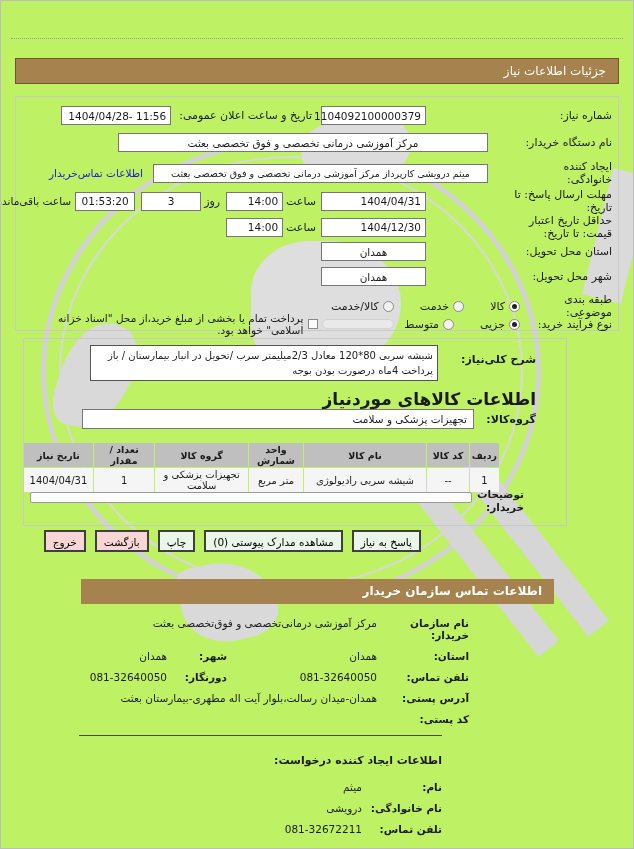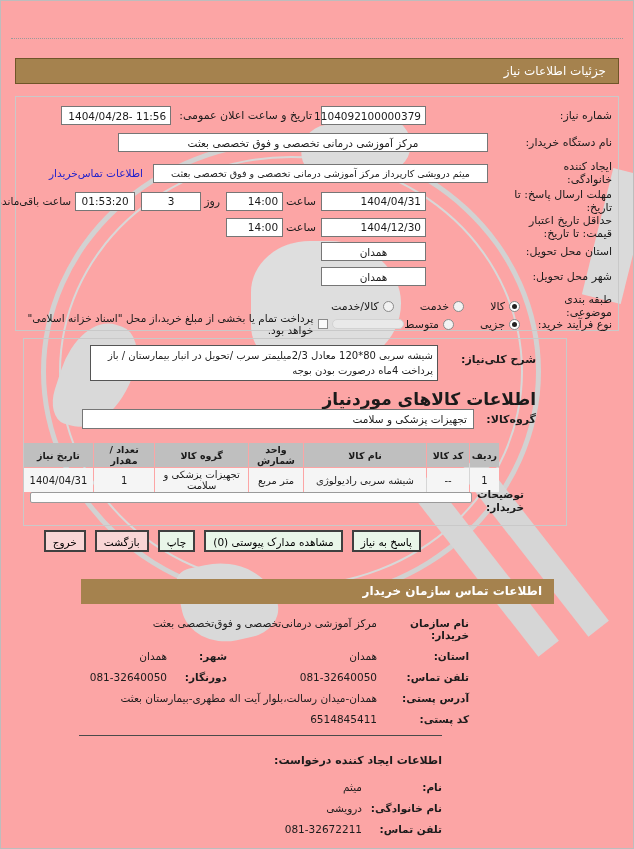--- a/index.html
+++ b/index.html
@@ -1,18 +1,18 @@
 <!DOCTYPE html>
 <html lang="fa"><head>
 <meta charset="utf-8">
 <style>
   * { margin:0; padding:0; box-sizing:border-box; }
   body { background:#fff; font-family:"DejaVu Sans", sans-serif; }
   .page {
-    position:relative; width:634px; height:849px; background:#fca5a5;
+    position:relative; width:634px; height:849px; background:#bef264;
     border:1px solid #bdbdbd; direction:rtl; overflow:hidden;
     color:#1b1b1b; font-size:11px;
   }
   
   .wm { position:absolute; inset:0; z-index:1; pointer-events:none; }
   .wm-ring1 { position:absolute; left:40px; top:138px; width:500px; height:465px;
     border:5px solid #d2d2d2; border-radius:50%; }
   .wm-ring2 { position:absolute; left:58px; top:155px; width:464px; height:431px;
     border:2px solid #d8d8d8; border-radius:50%; }
   .wm-blob  { position:absolute; background:#d9d9d9; }
@@ -179,21 +179,21 @@
       <span class="opt">خدمت</span>
       <span class="radio"></span>
       <span class="opt">کالا/خدمت</span>
     </div>
 
     <div class="arow" style="top:214px; height:26px;">
       <div class="lbl-sm">نوع فرآیند خرید:</div>
       <span class="radio sel"></span>
       <span class="opt">جزیی</span>
       <span class="radio"></span>
-      <span class="opt" style="margin-left:0;">متوسط</span>
+      <span class="opt" style="margin-left:10px;">متوسط</span>
       <span class="graystrip"></span>
       <span class="chk"></span>
       <span class="note">پرداخت تمام یا بخشی از مبلغ خرید،از محل "اسناد خزانه اسلامی" خواهد بود.</span>
     </div>
   </div>
 
   <div class="z box box2">
 
     <div class="brow" style="top:6px;">
       <div class="b" style="width:98px; flex:none; font-size:11px; padding-top:8px;">شرح کلی‌نیاز:</div>
@@ -272,21 +272,20 @@
 
     <div class="cl">تلفن تماس:</div>
     <div class="ltr" style="text-align:right;">081-32640050</div>
     <div class="cl">دورنگار:</div>
     <div class="ltr" style="text-align:right;">081-32640050</div>
 
     <div class="cl">آدرس پستی:</div>
     <div class="span3">همدان-میدان رسالت،بلوار آیت اله مطهری-بیمارستان بعثت</div>
 
     <div class="cl">کد پستی:</div>
-    <div class="span3 ltr" style="text-align:right;">6514845411</div>
   </div>
 
   <div class="z divider"></div>
 
   <div class="z creator">
     <div class="title">اطلاعات ایجاد کننده درخواست:</div>
     <div class="crow">
       <div class="cl">نام:</div>
       <div>میثم</div>
     </div>

